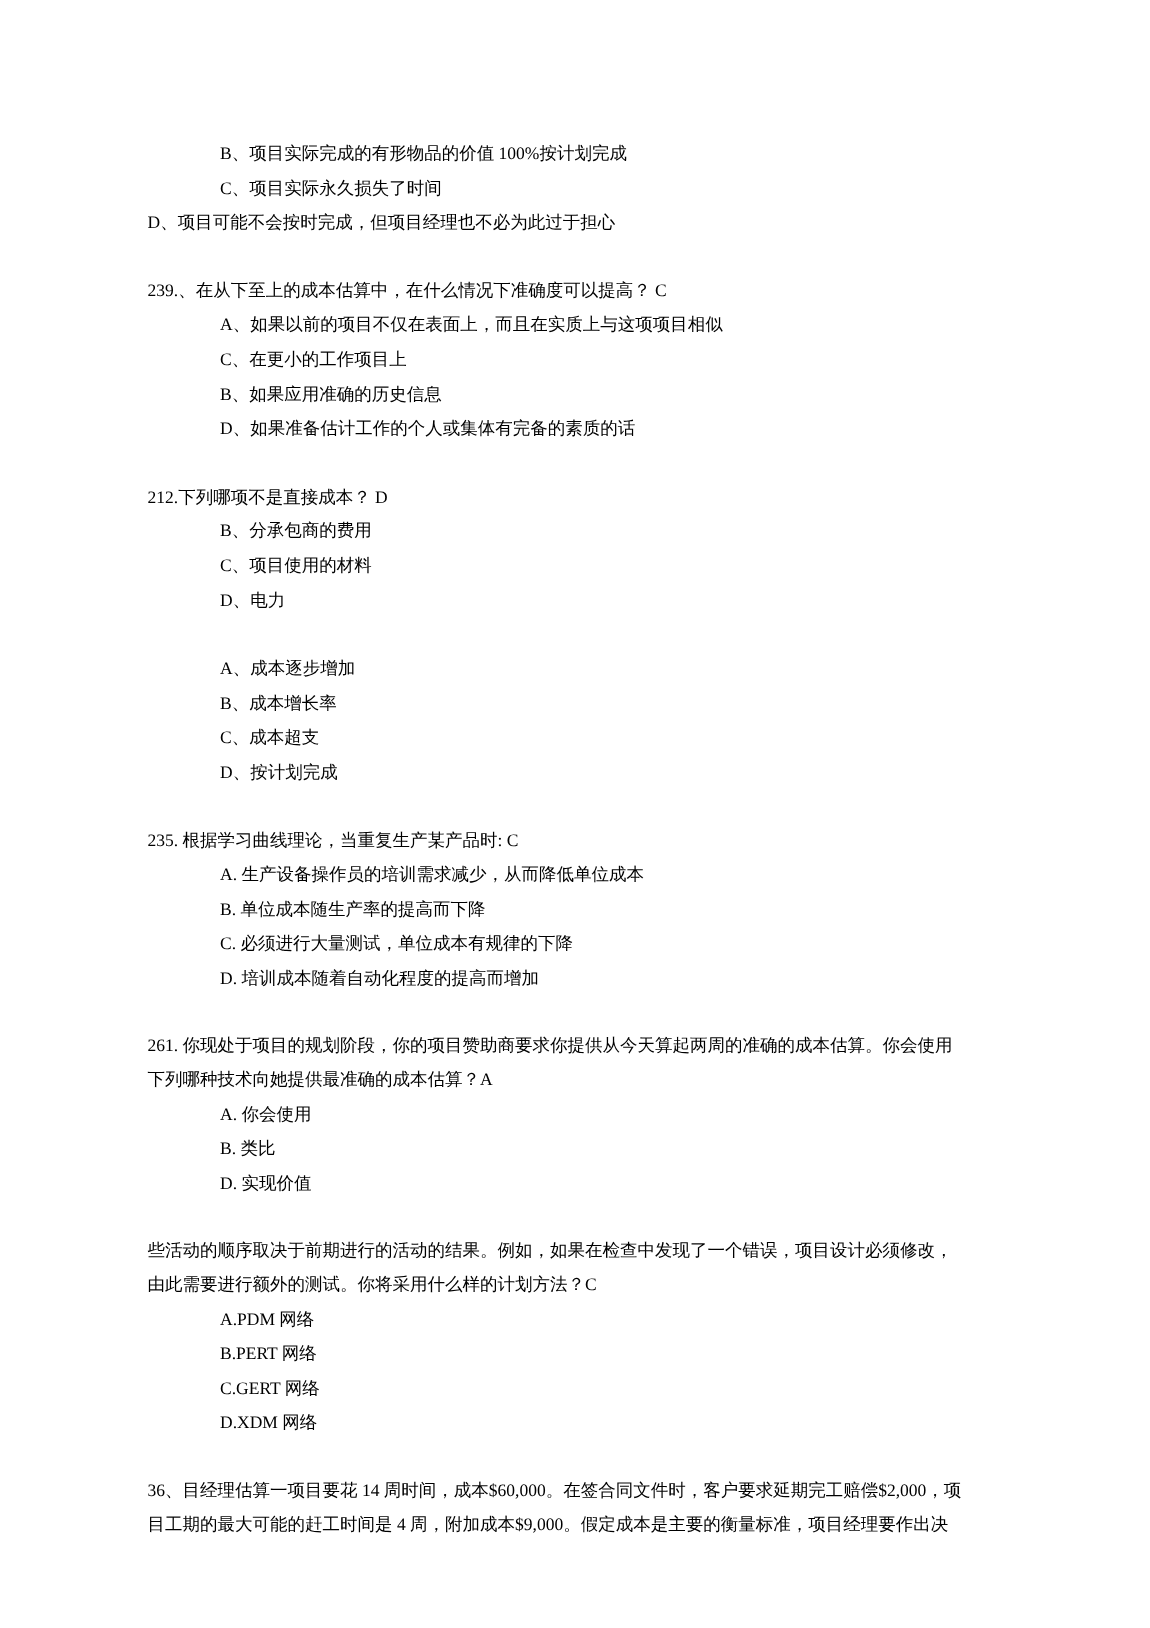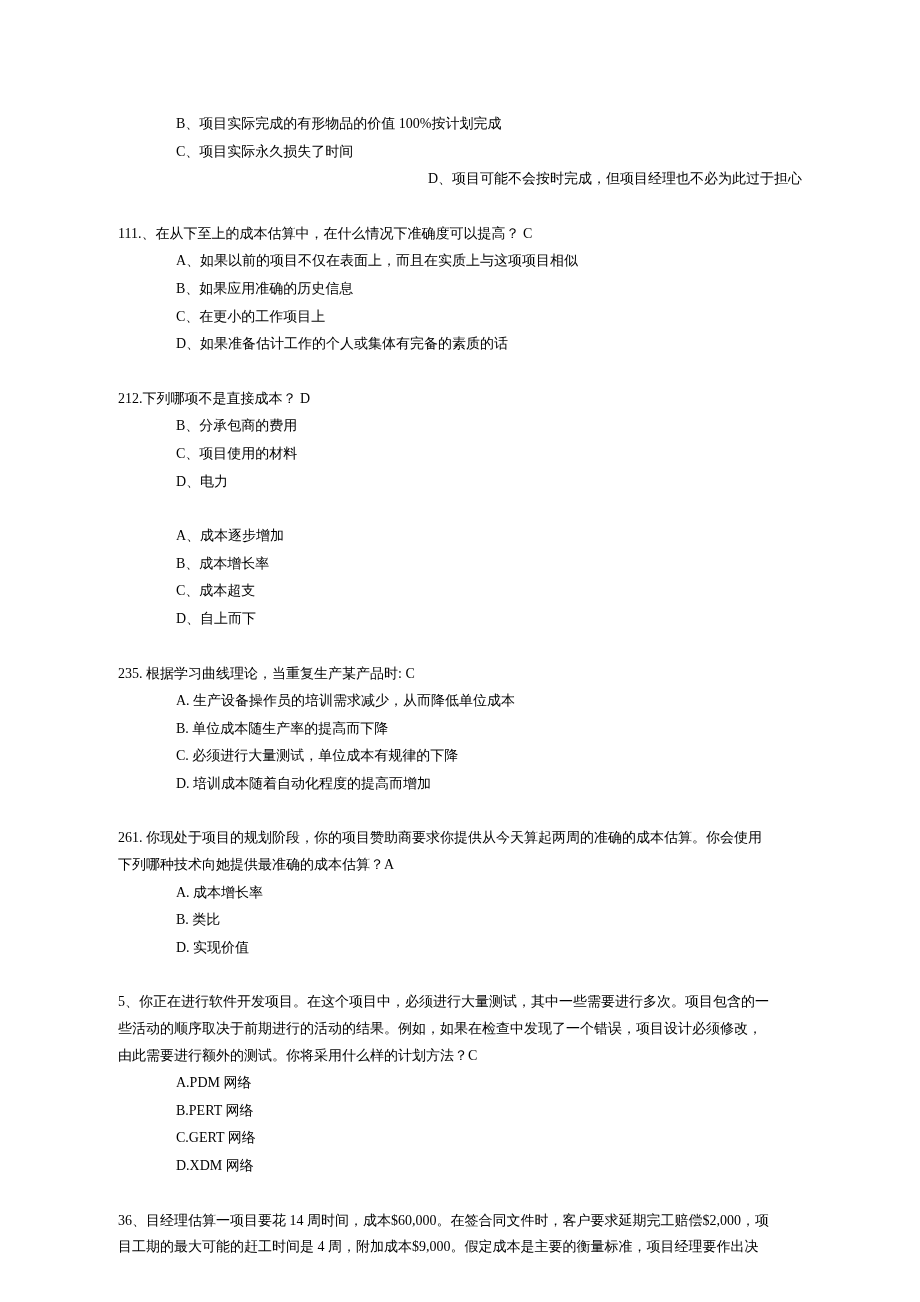--- a/index.html
+++ b/index.html
@@ -26,77 +26,75 @@
   .stem {
     margin: 0;
   }
   .option {
     padding-left: 57px;
     margin: 1px;
   }
   .option-no-indent {
     padding-left: 0;
     margin: 0;
-    text-align: right;
   }
   .stem-continue {
     margin: 0;
   }
 </style>
 </head>
 <body>
 
 <div class="page">
 
   <div class="question">
     <p class="option">B、项目实际完成的有形物品的价值 100%按计划完成</p>
     <p class="option">C、项目实际永久损失了时间</p>
     <p class="option-no-indent">D、项目可能不会按时完成，但项目经理也不必为此过于担心</p>
   </div>
 
   <div class="question">
-    <p class="stem">111.、在从下至上的成本估算中，在什么情况下准确度可以提高？  C</p>
+    <p class="stem">239.、在从下至上的成本估算中，在什么情况下准确度可以提高？  C</p>
     <p class="option">A、如果以前的项目不仅在表面上，而且在实质上与这项项目相似</p>
+    <p class="option">C、在更小的工作项目上</p>
     <p class="option">B、如果应用准确的历史信息</p>
-    <p class="option">C、在更小的工作项目上</p>
     <p class="option">D、如果准备估计工作的个人或集体有完备的素质的话</p>
   </div>
 
   <div class="question">
     <p class="stem">212.下列哪项不是直接成本？  D</p>
     <p class="option">B、分承包商的费用</p>
     <p class="option">C、项目使用的材料</p>
     <p class="option">D、电力</p>
   </div>
 
   <div class="question">
     <p class="option">A、成本逐步增加</p>
     <p class="option">B、成本增长率</p>
     <p class="option">C、成本超支</p>
-    <p class="option">D、自上而下</p>
+    <p class="option">D、按计划完成</p>
   </div>
 
   <div class="question">
     <p class="stem">235. 根据学习曲线理论，当重复生产某产品时:  C</p>
     <p class="option">A. 生产设备操作员的培训需求减少，从而降低单位成本</p>
     <p class="option">B. 单位成本随生产率的提高而下降</p>
     <p class="option">C. 必须进行大量测试，单位成本有规律的下降</p>
     <p class="option">D. 培训成本随着自动化程度的提高而增加</p>
   </div>
 
   <div class="question">
     <p class="stem">261. 你现处于项目的规划阶段，你的项目赞助商要求你提供从今天算起两周的准确的成本估算。你会使用</p>
     <p class="stem-continue">下列哪种技术向她提供最准确的成本估算？A</p>
-    <p class="option">A. 成本增长率</p>
+    <p class="option">A. 你会使用</p>
     <p class="option">B. 类比</p>
     <p class="option">D. 实现价值</p>
   </div>
 
   <div class="question">
-    <p class="stem">5、你正在进行软件开发项目。在这个项目中，必须进行大量测试，其中一些需要进行多次。项目包含的一</p>
     <p class="stem-continue">些活动的顺序取决于前期进行的活动的结果。例如，如果在检查中发现了一个错误，项目设计必须修改，</p>
     <p class="stem-continue">由此需要进行额外的测试。你将采用什么样的计划方法？C</p>
     <p class="option">A.PDM 网络</p>
     <p class="option">B.PERT 网络</p>
     <p class="option">C.GERT 网络</p>
     <p class="option">D.XDM 网络</p>
   </div>
 
   <div class="question" style="margin-bottom:0;">
     <p class="stem">36、目经理估算一项目要花 14 周时间，成本$60,000。在签合同文件时，客户要求延期完工赔偿$2,000，项</p>

